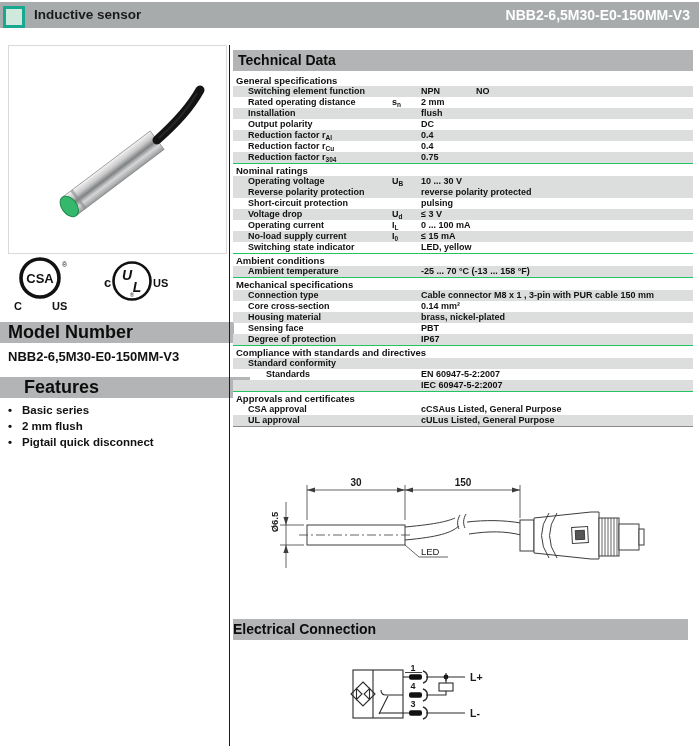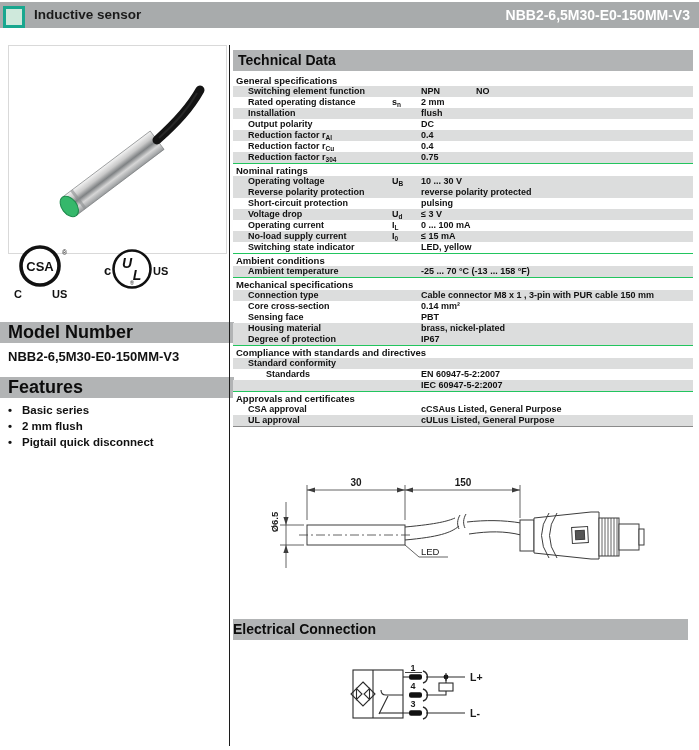--- a/index.html
+++ b/index.html
@@ -5,24 +5,24 @@
   html,body{margin:0;padding:0;background:#fff;}
   #page{position:relative;width:699px;height:750px;background:#fff;overflow:hidden;
         font-family:"Liberation Sans","DejaVu Sans",sans-serif;color:#111;}
   
   .topbar{position:absolute;left:0;top:2px;width:699px;height:26px;background:#a8abac;}
   .prodicon{position:absolute;left:3px;top:4px;width:16px;height:16px;background:#cfe9dc;border:3px solid #18a78f;}
   .cat-title{position:absolute;left:34px;top:0;height:26px;line-height:26px;font-size:13.5px;font-weight:bold;color:#1a1a1a;}
   .hdr-model{position:absolute;right:9px;top:0;height:26px;line-height:26px;font-size:14px;font-weight:bold;color:#fff;}
   
   .photo{position:absolute;left:8px;top:45px;width:217px;height:207px;background:#fff;border:1px solid #d9d9d9;}
-  .logos{position:absolute;left:10px;top:242px;width:215px;height:62px;}
+  .logos{position:absolute;left:10px;top:254px;width:215px;height:62px;}
   .secbar{position:absolute;background:#b2b4b5;height:21px;line-height:21px;font-size:18px;font-weight:bold;color:#0d0d0d;}
   .bar-model{left:0;top:322px;width:226px;padding-left:8px;}
-  .bar-feat{left:0;top:377px;width:226px;padding-left:8px;}
+  .bar-feat{left:0;top:377px;width:226px;padding-left:24px;}
   .model-val{position:absolute;left:8px;top:349px;font-size:13px;font-weight:bold;}
   .features{position:absolute;left:8px;top:402px;width:215px;}
   .feat-li{font-size:11.5px;font-weight:bold;line-height:16px;display:flex;}
   .feat-li .dot{width:14px;}
   
   .vdivider{position:absolute;left:229px;top:45px;width:1px;height:701px;background:#1c1c1c;}
   
   .bar-td{left:233px;top:50px;width:455px;padding-left:5px;font-size:14px;}
   .bar-dim{left:233px;top:437px;width:455px;padding-left:5px;font-size:14px;}
   .bar-elec{left:233px;top:619px;width:455px;padding-left:0;font-size:14px;}
@@ -188,27 +188,27 @@
       </div>
       <div class="sec-hdr">Mechanical specifications</div>
       <div class="spec-row odd">
         <span class="c-lbl">Connection type</span>
         <span class="c-val">Cable connector M8 x 1 , 3-pin with PUR cable 150 mm</span>
       </div>
       <div class="spec-row">
         <span class="c-lbl">Core cross-section</span>
         <span class="c-val">0.14 mm²</span>
       </div>
+      <div class="spec-row odd">
+        <span class="c-lbl">Housing material</span>
+        <span class="c-val">brass, nickel-plated</span>
+      </div>
       <div class="spec-row">
         <span class="c-lbl">Sensing face</span>
         <span class="c-val">PBT</span>
-      </div>
-      <div class="spec-row odd">
-        <span class="c-lbl">Housing material</span>
-        <span class="c-val">brass, nickel-plated</span>
       </div>
       <div class="spec-row odd">
         <span class="c-lbl">Degree of protection</span>
         <span class="c-val">IP67</span>
       </div>
       <div class="sec-hdr">Compliance with standards and directives</div>
       <div class="spec-row odd">
         <span class="c-lbl">Standard conformity</span>
       </div>
       <div class="spec-row">

